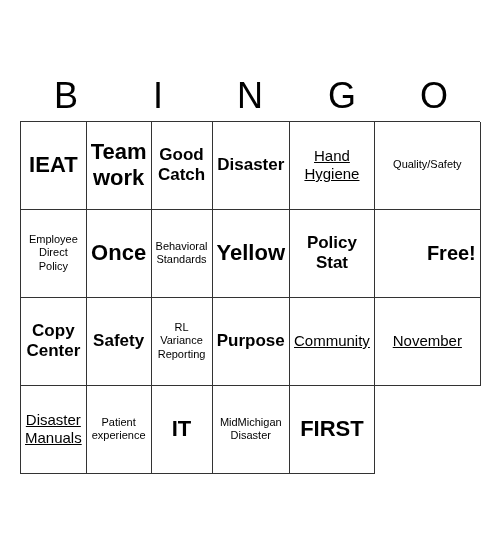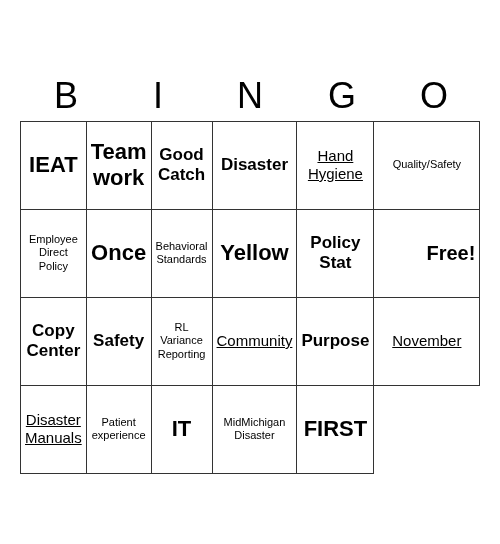--- a/index.html
+++ b/index.html
@@ -133,24 +133,24 @@
       <div class="bingo-cell">
         <span class="cell-text cell-medium">Copy Center</span>
       </div>
       <div class="bingo-cell">
         <span class="cell-text cell-medium">Safety</span>
       </div>
       <div class="bingo-cell">
         <span class="cell-text cell-xsmall">RL Variance Reporting</span>
       </div>
       <div class="bingo-cell">
-        <span class="cell-text cell-small">Community</span>
+        <span class="cell-text cell-medium">Purpose</span>
       </div>
       <div class="bingo-cell">
-        <span class="cell-text cell-medium">Purpose</span>
+        <span class="cell-text cell-small">Community</span>
       </div>
       <div class="bingo-cell">
         <span class="cell-text cell-small">November</span>
       </div>
       <div class="bingo-cell">
         <span class="cell-text cell-small">Disaster Manuals</span>
       </div>
       <div class="bingo-cell">
         <span class="cell-text cell-xsmall">Patient experience</span>
       </div>

